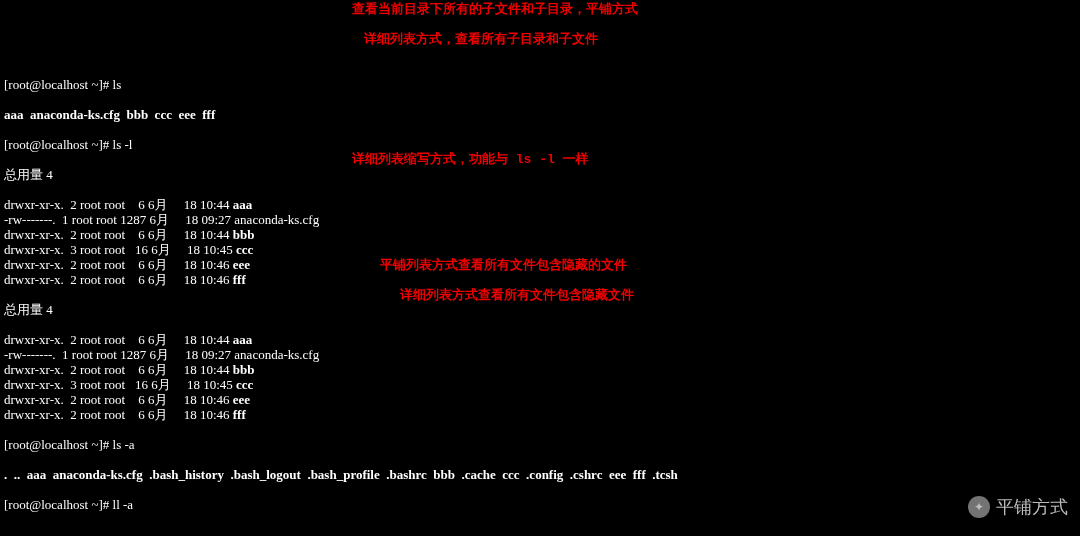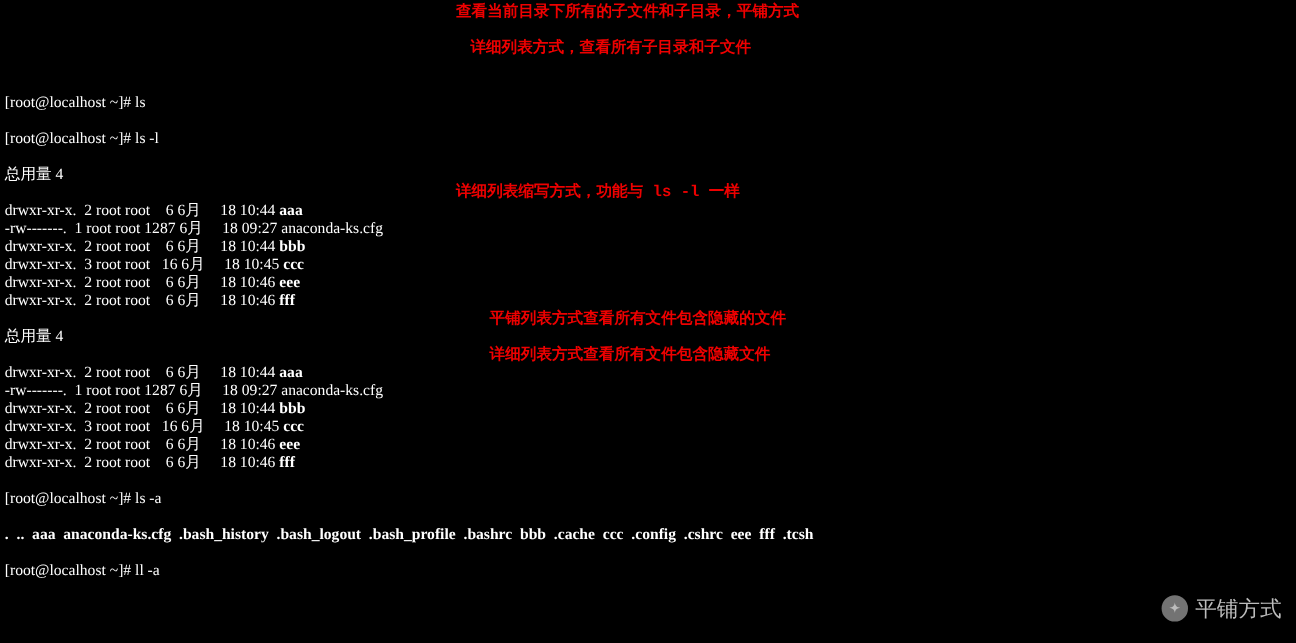--- a/index.html
+++ b/index.html
@@ -10,21 +10,21 @@
       font-size: 13px;
       line-height: 15px;
       width: 1080px;
       height: 536px;
       overflow: hidden;
       position: relative;
       white-space: pre;
     }
     .term { padding: 2px 4px; }
     .bold { font-weight: bold; }
-    .anno { color: #e00; font-weight: bold; position: absolute; margin-left: 28px; }
+    .anno { color: #e00; font-weight: bold; position: absolute; }
     .row { display: block; font-family: Liberation Serif, serif; }
     .watermark {
       position: absolute;
       right: 12px;
       bottom: 18px;
       display: flex;
       align-items: center;
       gap: 6px;
       color: #ddd;
       font-family: sans-serif;
@@ -39,37 +39,38 @@
       font-size: 12px;
     }
   </style>
 </head>
 <body>
 
 
 
 <div class="term">
 <span class="row"><span>[root@localhost ~]# </span><span>ls</span></span>
+<span class="row bold"><span>aaa  anaconda-ks.cfg  bbb  ccc  eee  fff</span></span>
 <span class="row"><span>[root@localhost ~]# </span><span>ls -l</span></span>
 <span class="row">总用量 4</span>
 <div id="lsl-block"><span class="row">drwxr-xr-x.  2 root root    6 6月     18 10:44 <span class="bold">aaa</span></span><span class="row">-rw-------.  1 root root 1287 6月     18 09:27 <span>anaconda-ks.cfg</span></span><span class="row">drwxr-xr-x.  2 root root    6 6月     18 10:44 <span class="bold">bbb</span></span><span class="row">drwxr-xr-x.  3 root root   16 6月     18 10:45 <span class="bold">ccc</span></span><span class="row">drwxr-xr-x.  2 root root    6 6月     18 10:46 <span class="bold">eee</span></span><span class="row">drwxr-xr-x.  2 root root    6 6月     18 10:46 <span class="bold">fff</span></span></div>
 <span class="row">总用量 4</span>
 <div id="ll-block"><span class="row">drwxr-xr-x.  2 root root    6 6月     18 10:44 <span class="bold">aaa</span></span><span class="row">-rw-------.  1 root root 1287 6月     18 09:27 <span>anaconda-ks.cfg</span></span><span class="row">drwxr-xr-x.  2 root root    6 6月     18 10:44 <span class="bold">bbb</span></span><span class="row">drwxr-xr-x.  3 root root   16 6月     18 10:45 <span class="bold">ccc</span></span><span class="row">drwxr-xr-x.  2 root root    6 6月     18 10:46 <span class="bold">eee</span></span><span class="row">drwxr-xr-x.  2 root root    6 6月     18 10:46 <span class="bold">fff</span></span></div>
 <span class="row"><span>[root@localhost ~]# </span><span>ls -a</span></span>
 <span class="row bold"><span>.  ..  aaa  anaconda-ks.cfg  .bash_history  .bash_logout  .bash_profile  .bashrc  bbb  .cache  ccc  .config  .cshrc  eee  fff  .tcsh</span></span>
 <span class="row"><span>[root@localhost ~]# </span><span>ll -a</span></span>
 
 
 </div>
 
 <span class="anno" style="left:352px; top:2px;">查看当前目录下所有的子文件和子目录，平铺方式</span>
 <span class="anno" style="left:364px; top:32px;">详细列表方式，查看所有子目录和子文件</span>
 <span class="anno" style="left:352px; top:152px;text-align:center;">详细列表缩写方式，功能与 ls -l 一样</span>
 <span class="anno" style="left:380px; top:258px;">平铺列表方式查看所有文件包含隐藏的文件</span>
-<span class="anno" style="left:380px; top:288px;">详细列表方式查看所有文件包含隐藏文件</span>
+<span class="anno" style="left:400px; top:288px;">详细列表方式查看所有文件包含隐藏文件</span>
 
 <div class="watermark">
   <span class="wm-icon">✦</span>
   <span>平铺方式</span>
 </div>
 
 
 
 
 </body></html>

